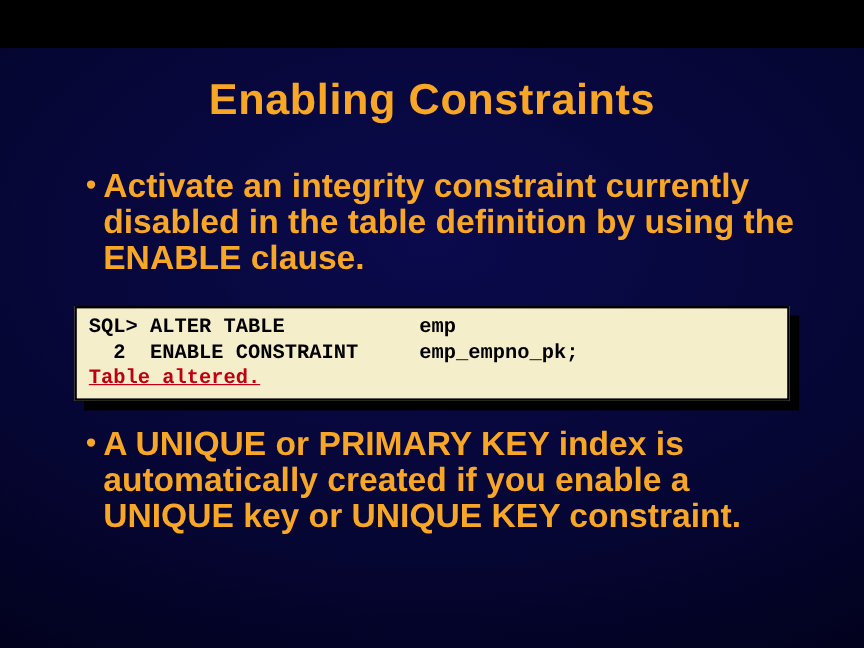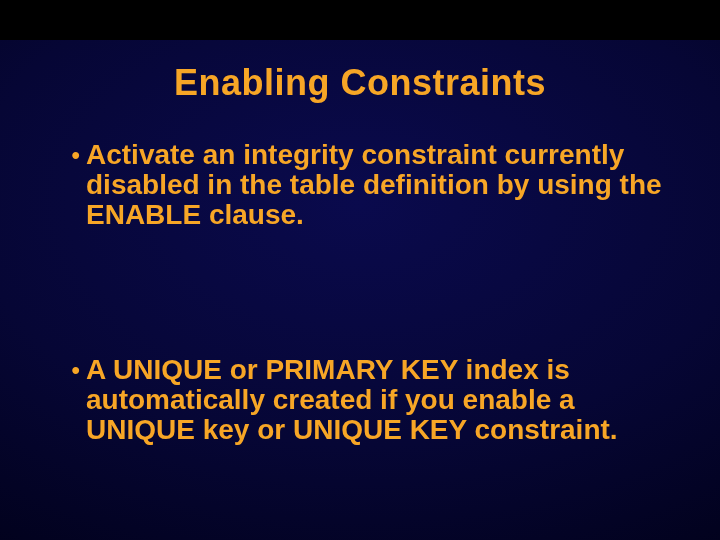--- a/index.html
+++ b/index.html
@@ -146,20 +146,28 @@
 
   <div class="title">Enabling Constraints</div>
 
   <div class="body">
     <div class="bullet">
       <div class="dot">•</div>
       <div class="txt">Activate an integrity constraint currently disabled in the table definition by using the ENABLE clause.</div>
     </div>
   </div>
 
+  <div class="code-wrap">
+    <div class="code-shadow"></div>
+    <div class="code-box">
+      <div class="code"><span>SQL&gt; ALTER TABLE           emp</span>
+<span>  2  ENABLE CONSTRAINT     emp_empno_pk;</span>
+<span class="result">Table altered.</span></div>
+    </div>
+  </div>
 
   <div class="second-bullet">
     <div class="bullet">
       <div class="dot">•</div>
       <div class="txt">A UNIQUE or PRIMARY KEY index is automatically created if you enable a UNIQUE key or UNIQUE KEY constraint.</div>
     </div>
   </div>
 
   <div class="footer">
     <div class="slide-num">11-10</div>

